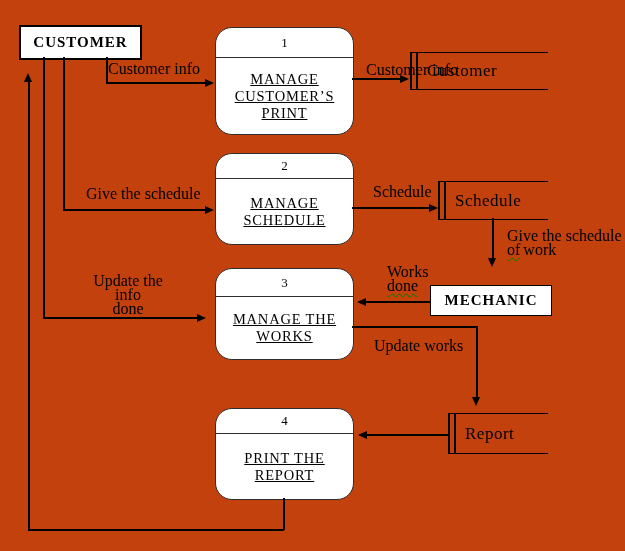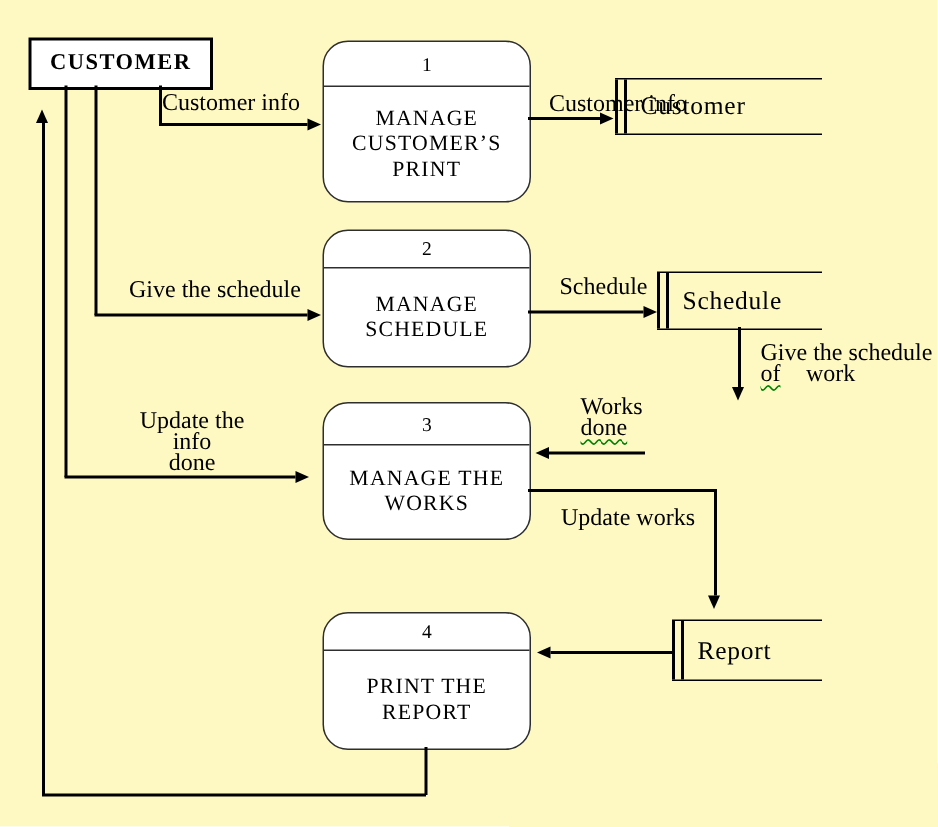--- a/index.html
+++ b/index.html
@@ -1,37 +1,37 @@
 <!DOCTYPE html>
 <html><head>
 <meta charset="utf-8">
 <style>
   html,body{margin:0;padding:0;background:#fff;}
   #canvas{
-    position:relative;width:625px;height:551px;background:#fef9c3;
+    position:relative;width:625px;height:551px;background:#c2410c;
     font-family:"Liberation Serif","DejaVu Serif",serif;color:#000;overflow:hidden;
   }
   
   .entity{
     position:absolute;border:2px solid #000;background:#fff;
     display:flex;align-items:center;justify-content:center;
     font-weight:bold;font-size:15px;letter-spacing:1px;
   }
   
   .process{
     position:absolute;border:1.5px solid #2e2e2e;border-radius:17px;background:#fff;
     display:flex;flex-direction:column;
   }
   .process-header{
     border-bottom:1.5px solid #2e2e2e;display:flex;align-items:center;justify-content:center;
     font-size:13px;
   }
   .process-body{
     flex:1;display:flex;flex-direction:column;align-items:center;justify-content:center;
-    font-size:14.5px;line-height:17px;letter-spacing:0.8px;text-align:center;
+    font-size:14.5px;line-height:17px;letter-spacing:0.8px;text-align:center;text-decoration:underline;
   }
   
   .datastore{
     position:absolute;border-top:1.5px solid #000;border-bottom:1.5px solid #000;
     display:flex;align-items:center;
   }
   .ds-v1,.ds-v2{position:absolute;top:0;bottom:0;width:1.5px;background:#000;}
   .ds-v1{left:0;} .ds-v2{left:6px;}
   .store-label{font-size:17px;letter-spacing:0.5px;padding-left:17px;}
   
@@ -40,28 +40,29 @@
   
   .ah{position:absolute;width:0;height:0;}
   .ah-r{border-top:4px solid transparent;border-bottom:4px solid transparent;border-left:9px solid #000;}
   .ah-l{border-top:4px solid transparent;border-bottom:4px solid transparent;border-right:9px solid #000;}
   .ah-d{border-left:4px solid transparent;border-right:4px solid transparent;border-top:9px solid #000;}
   .ah-u{border-left:4px solid transparent;border-right:4px solid transparent;border-bottom:9px solid #000;}
   
   .flabel{position:absolute;font-size:16px;line-height:14px;white-space:nowrap;}
   .flabel.center{text-align:center;white-space:normal;}
   .wavy{text-decoration:underline;text-decoration-style:wavy;text-decoration-color:#008000;text-decoration-thickness:1px;text-underline-offset:2px;}
-  .rest{margin-left:17px;}
+  .rest{margin-left:3px;}
 </style>
 </head>
 <body>
 
 <div id="canvas">
 
   <div class="entity" style="left:19px;top:25px;width:119px;height:31px;">CUSTOMER</div>
+  <div class="entity" style="left:430px;top:285px;width:120px;height:29px;border-width:1.5px;">MECHANIC</div>
 
   <div class="process" style="left:215px;top:27px;width:137px;height:106px;">
     <div class="process-header" style="height:29px;">1</div>
     <div class="process-body">
       <div>MANAGE</div>
       <div>CUSTOMER’S</div>
       <div>PRINT</div>
     </div>
   </div>
 

